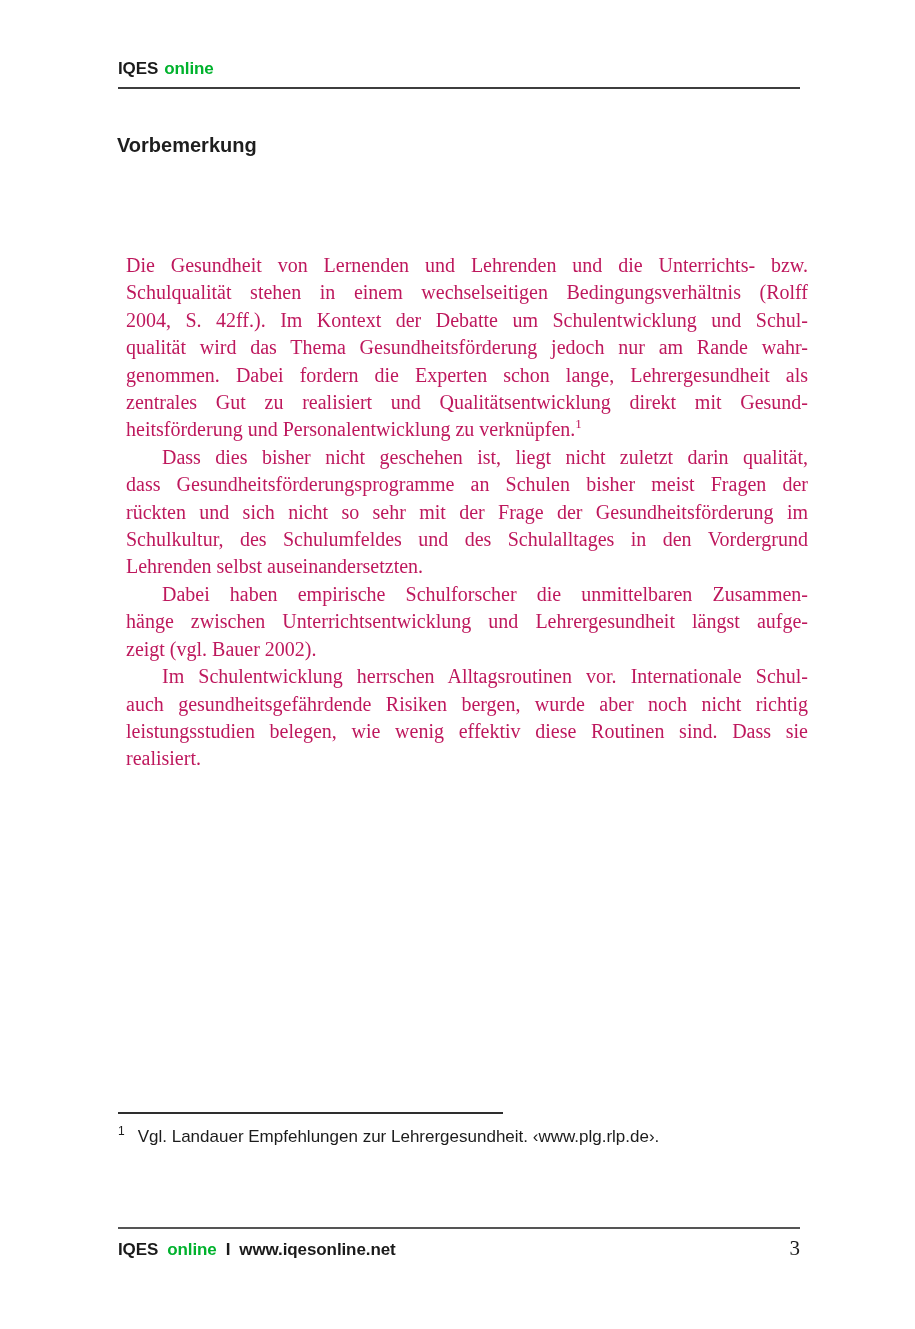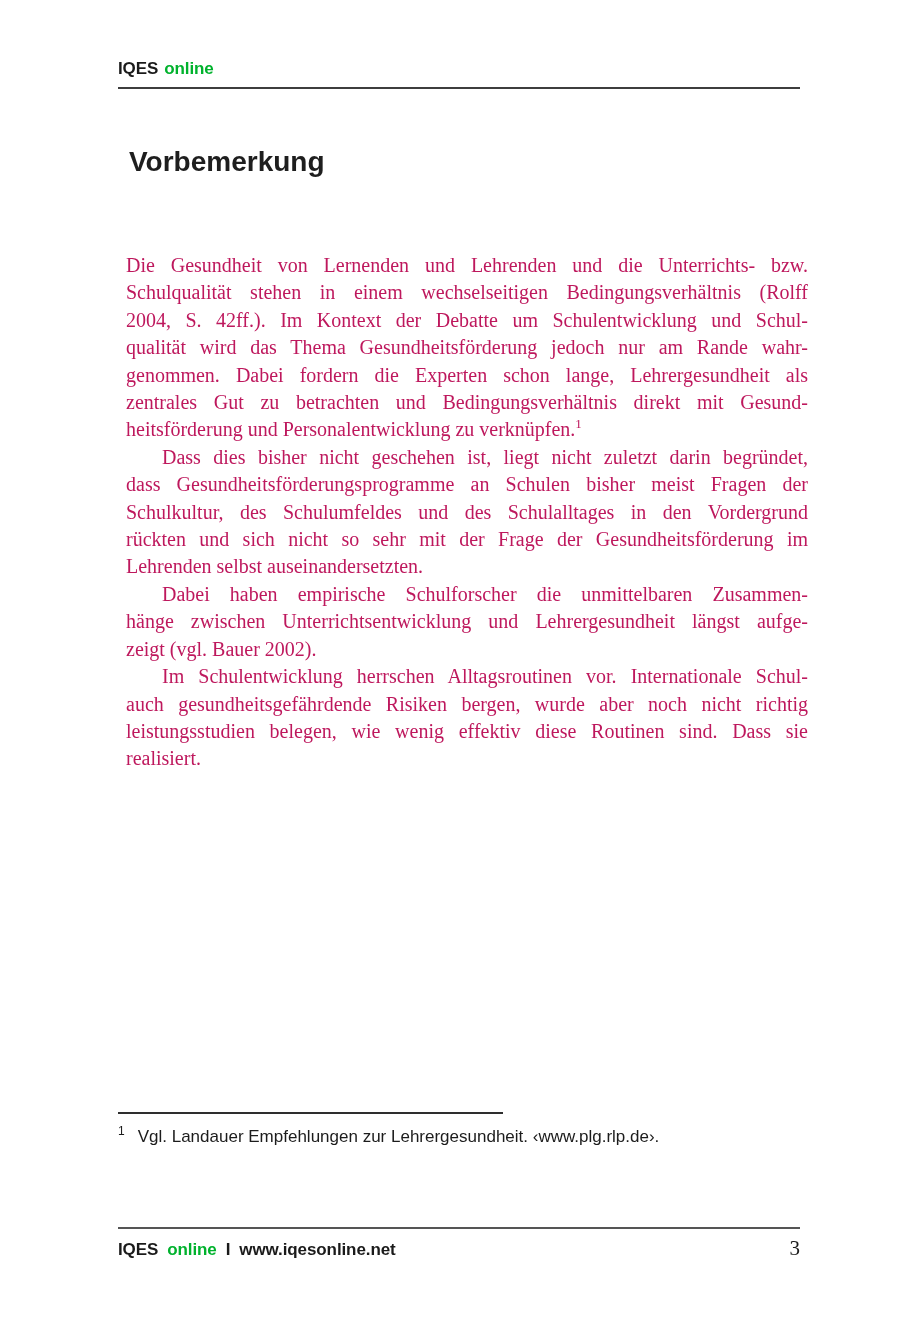--- a/index.html
+++ b/index.html
@@ -20,22 +20,22 @@
     padding-bottom:8px;
     border-bottom:2px solid #3d3d3d;
     box-sizing:border-box;
     white-space:nowrap;
   }
   .brand-group { display:inline-flex; gap:6px; align-items:baseline; }
   .accent { color:var(--accent-green, #00B22D); }
 
   
   .title {
-    position:absolute; left:117px; top:134px; margin:12px;
-    font-size:28px; line-height:1.15; font-weight:700; color:#1e1e1e;
+    position:absolute; left:117px; top:134px; margin:0;
+    font-size:20px; line-height:1.15; font-weight:700; color:#1e1e1e;
   }
 
   
   .body-text {
     position:absolute; left:126px; top:252px; width:682px;
     font-family:Liberation Serif, serif;
     font-size:20px; line-height:27.4px; color:#be185d;
   }
   .line { text-align:justify; text-align-last:justify; }
   .line.last { text-align-last:left; }
@@ -81,26 +81,26 @@
   </header>
 
   <h1 class="title">Vorbemerkung</h1>
 
   <main class="body-text" id="body-text">
       <div class="line"><span>Die Gesundheit von Lernenden und Lehrenden und die Unterrichts- bzw.</span></div>
       <div class="line"><span>Schulqualität stehen in einem wechselseitigen Bedingungsverhältnis (Rolff</span></div>
       <div class="line"><span>2004, S. 42ff.). Im Kontext der Debatte um Schulentwicklung und Schul-</span></div>
       <div class="line"><span>qualität wird das Thema Gesundheitsförderung jedoch nur am Rande wahr-</span></div>
       <div class="line"><span>genommen. Dabei fordern die Experten schon lange, Lehrergesundheit als</span></div>
-      <div class="line"><span>zentrales Gut zu betrachten und Bedingungsverhältnis direkt mit Gesund-</span></div>
+      <div class="line"><span>zentrales Gut zu realisiert und Qualitätsentwicklung direkt mit Gesund-</span></div>
       <div class="line last"><span>heitsförderung und Personalentwicklung zu verknüpfen.</span><sup class="ref">1</sup></div>
-      <div class="line indent"><span>Dass dies bisher nicht geschehen ist, liegt nicht zuletzt darin begründet,</span></div>
+      <div class="line indent"><span>Dass dies bisher nicht geschehen ist, liegt nicht zuletzt darin qualität,</span></div>
       <div class="line"><span>dass Gesundheitsförderungsprogramme an Schulen bisher meist Fragen der</span></div>
+      <div class="line"><span>rückten und sich nicht so sehr mit der Frage der Gesundheitsförderung im</span></div>
       <div class="line"><span>Schulkultur, des Schulumfeldes und des Schulalltages in den Vordergrund</span></div>
-      <div class="line"><span>rückten und sich nicht so sehr mit der Frage der Gesundheitsförderung im</span></div>
       <div class="line last"><span>Lehrenden selbst auseinandersetzten.</span></div>
       <div class="line indent"><span>Dabei haben empirische Schulforscher die unmittelbaren Zusammen-</span></div>
       <div class="line"><span>hänge zwischen Unterrichtsentwicklung und Lehrergesundheit längst aufge-</span></div>
       <div class="line last"><span>zeigt (vgl. Bauer 2002).</span></div>
       <div class="line indent"><span>Im Schulentwicklung herrschen Alltagsroutinen vor. Internationale Schul-</span></div>
       <div class="line"><span>auch gesundheitsgefährdende Risiken bergen, wurde aber noch nicht richtig</span></div>
       <div class="line"><span>leistungsstudien belegen, wie wenig effektiv diese Routinen sind. Dass sie</span></div>
       <div class="line last"><span>realisiert.</span></div>
     </main>
 

